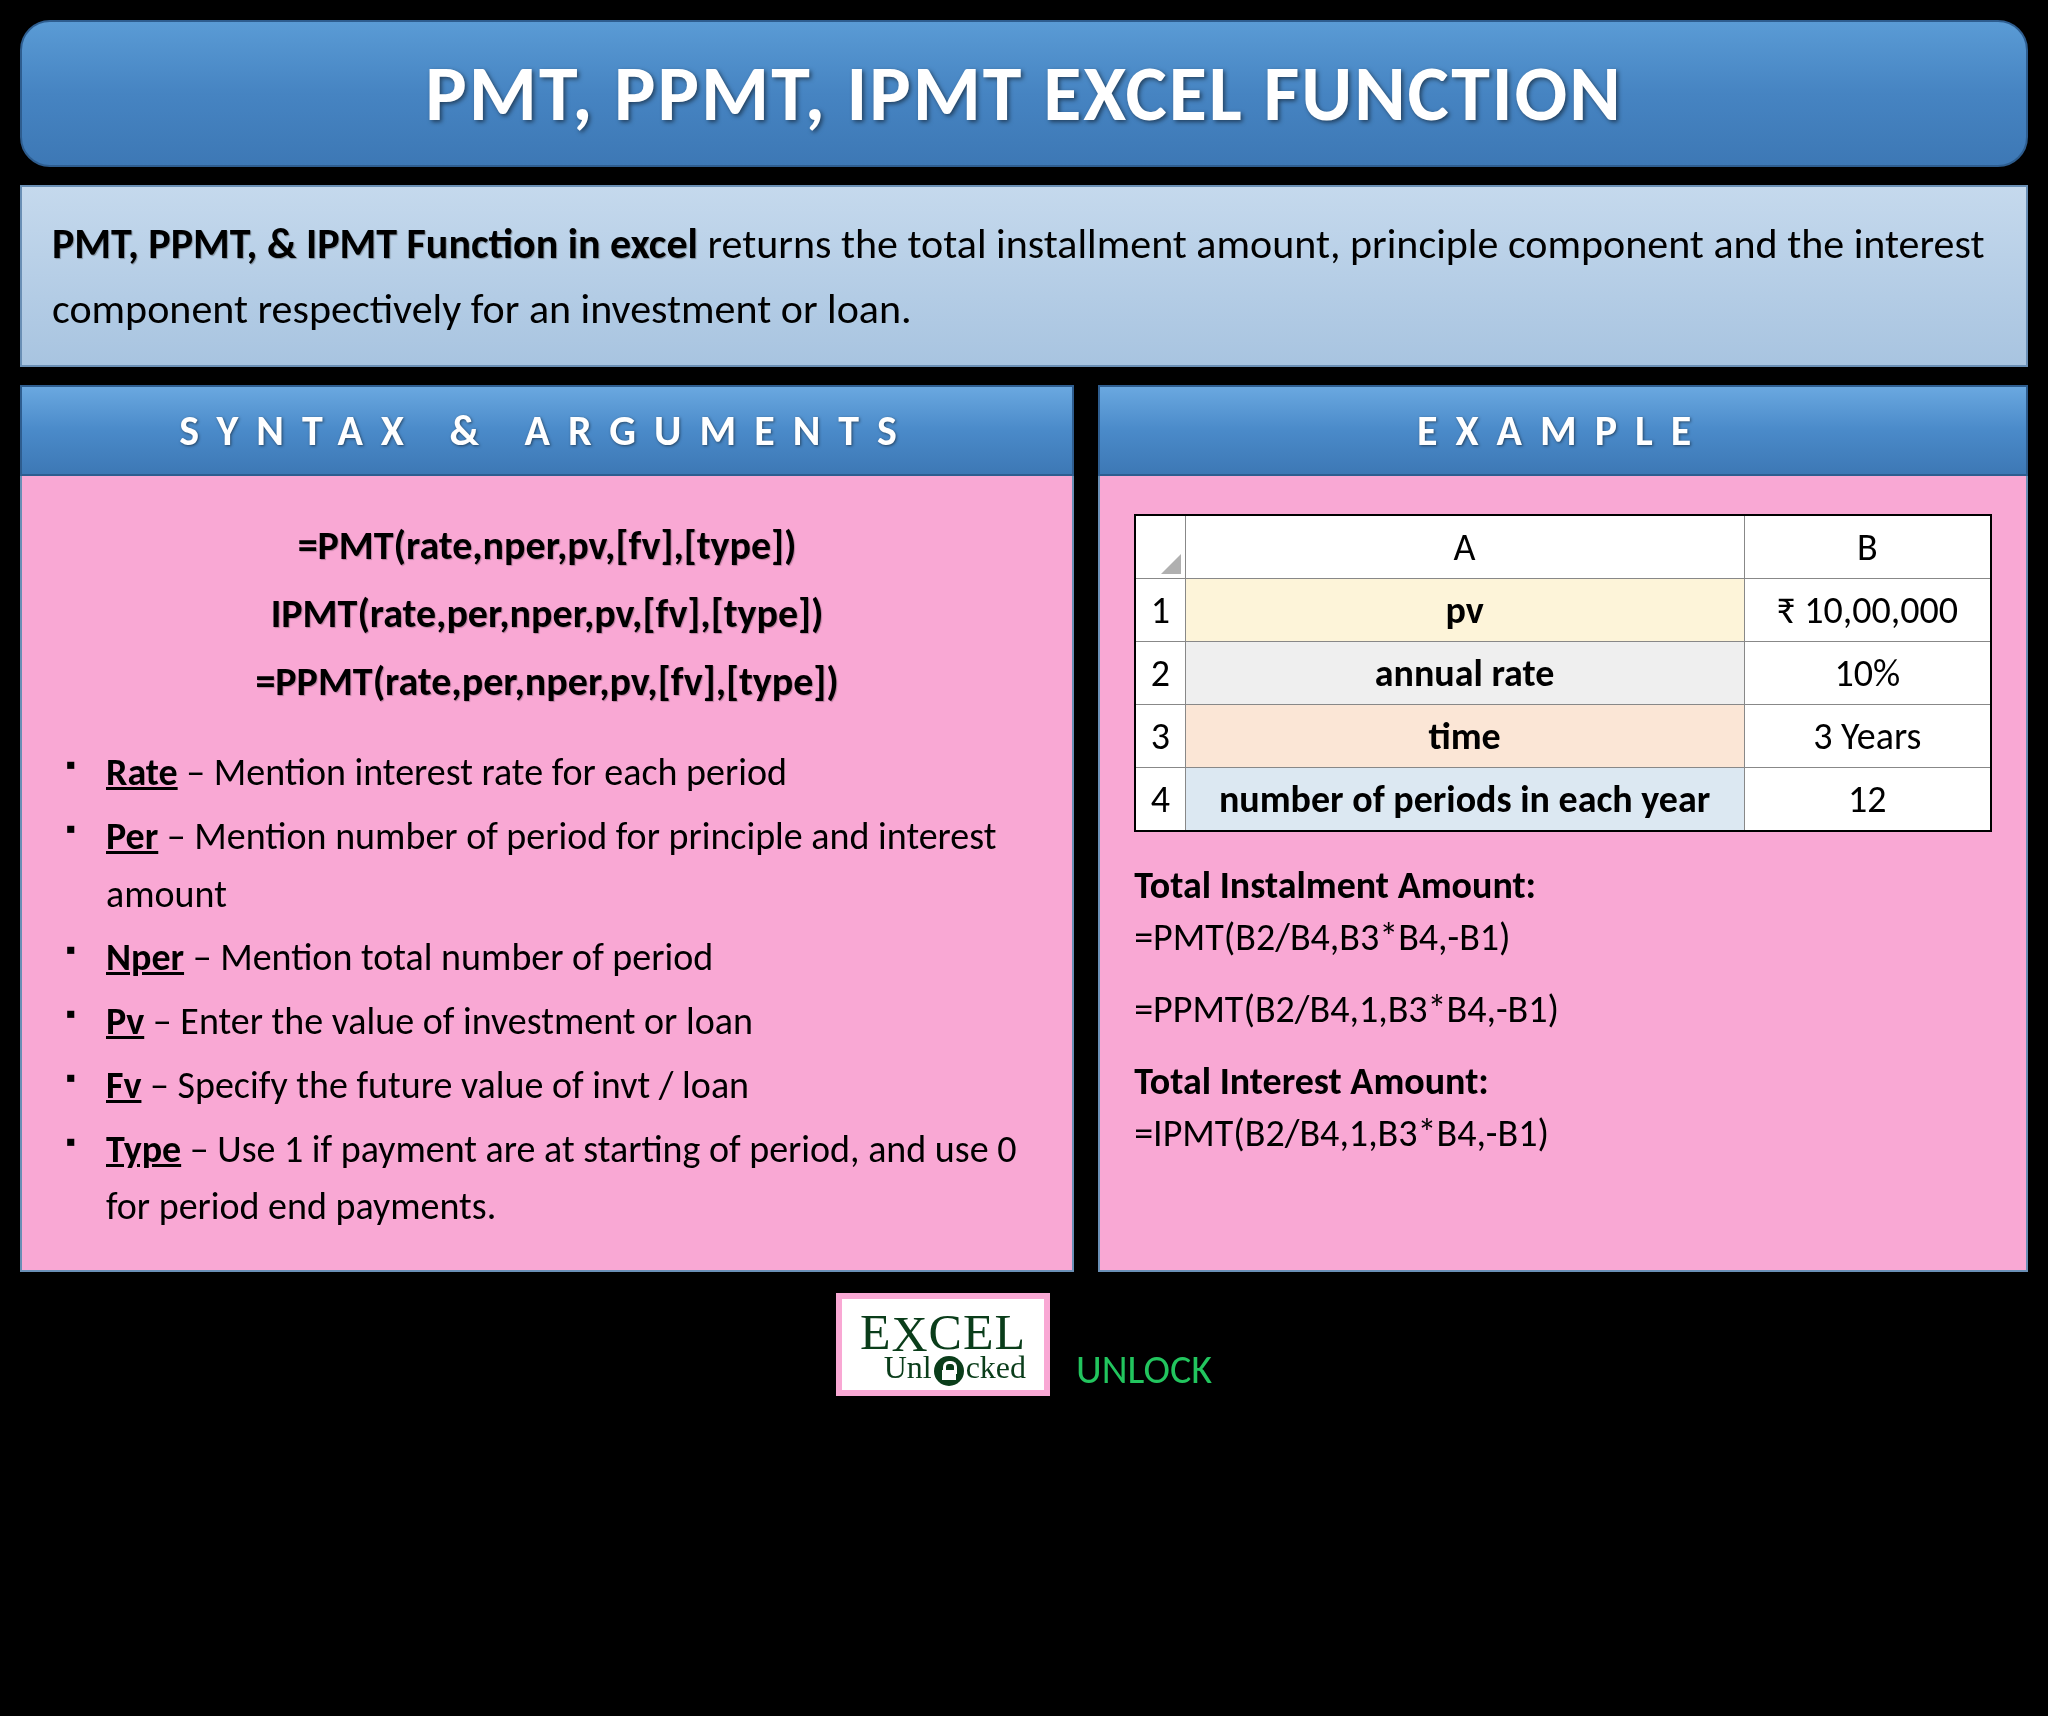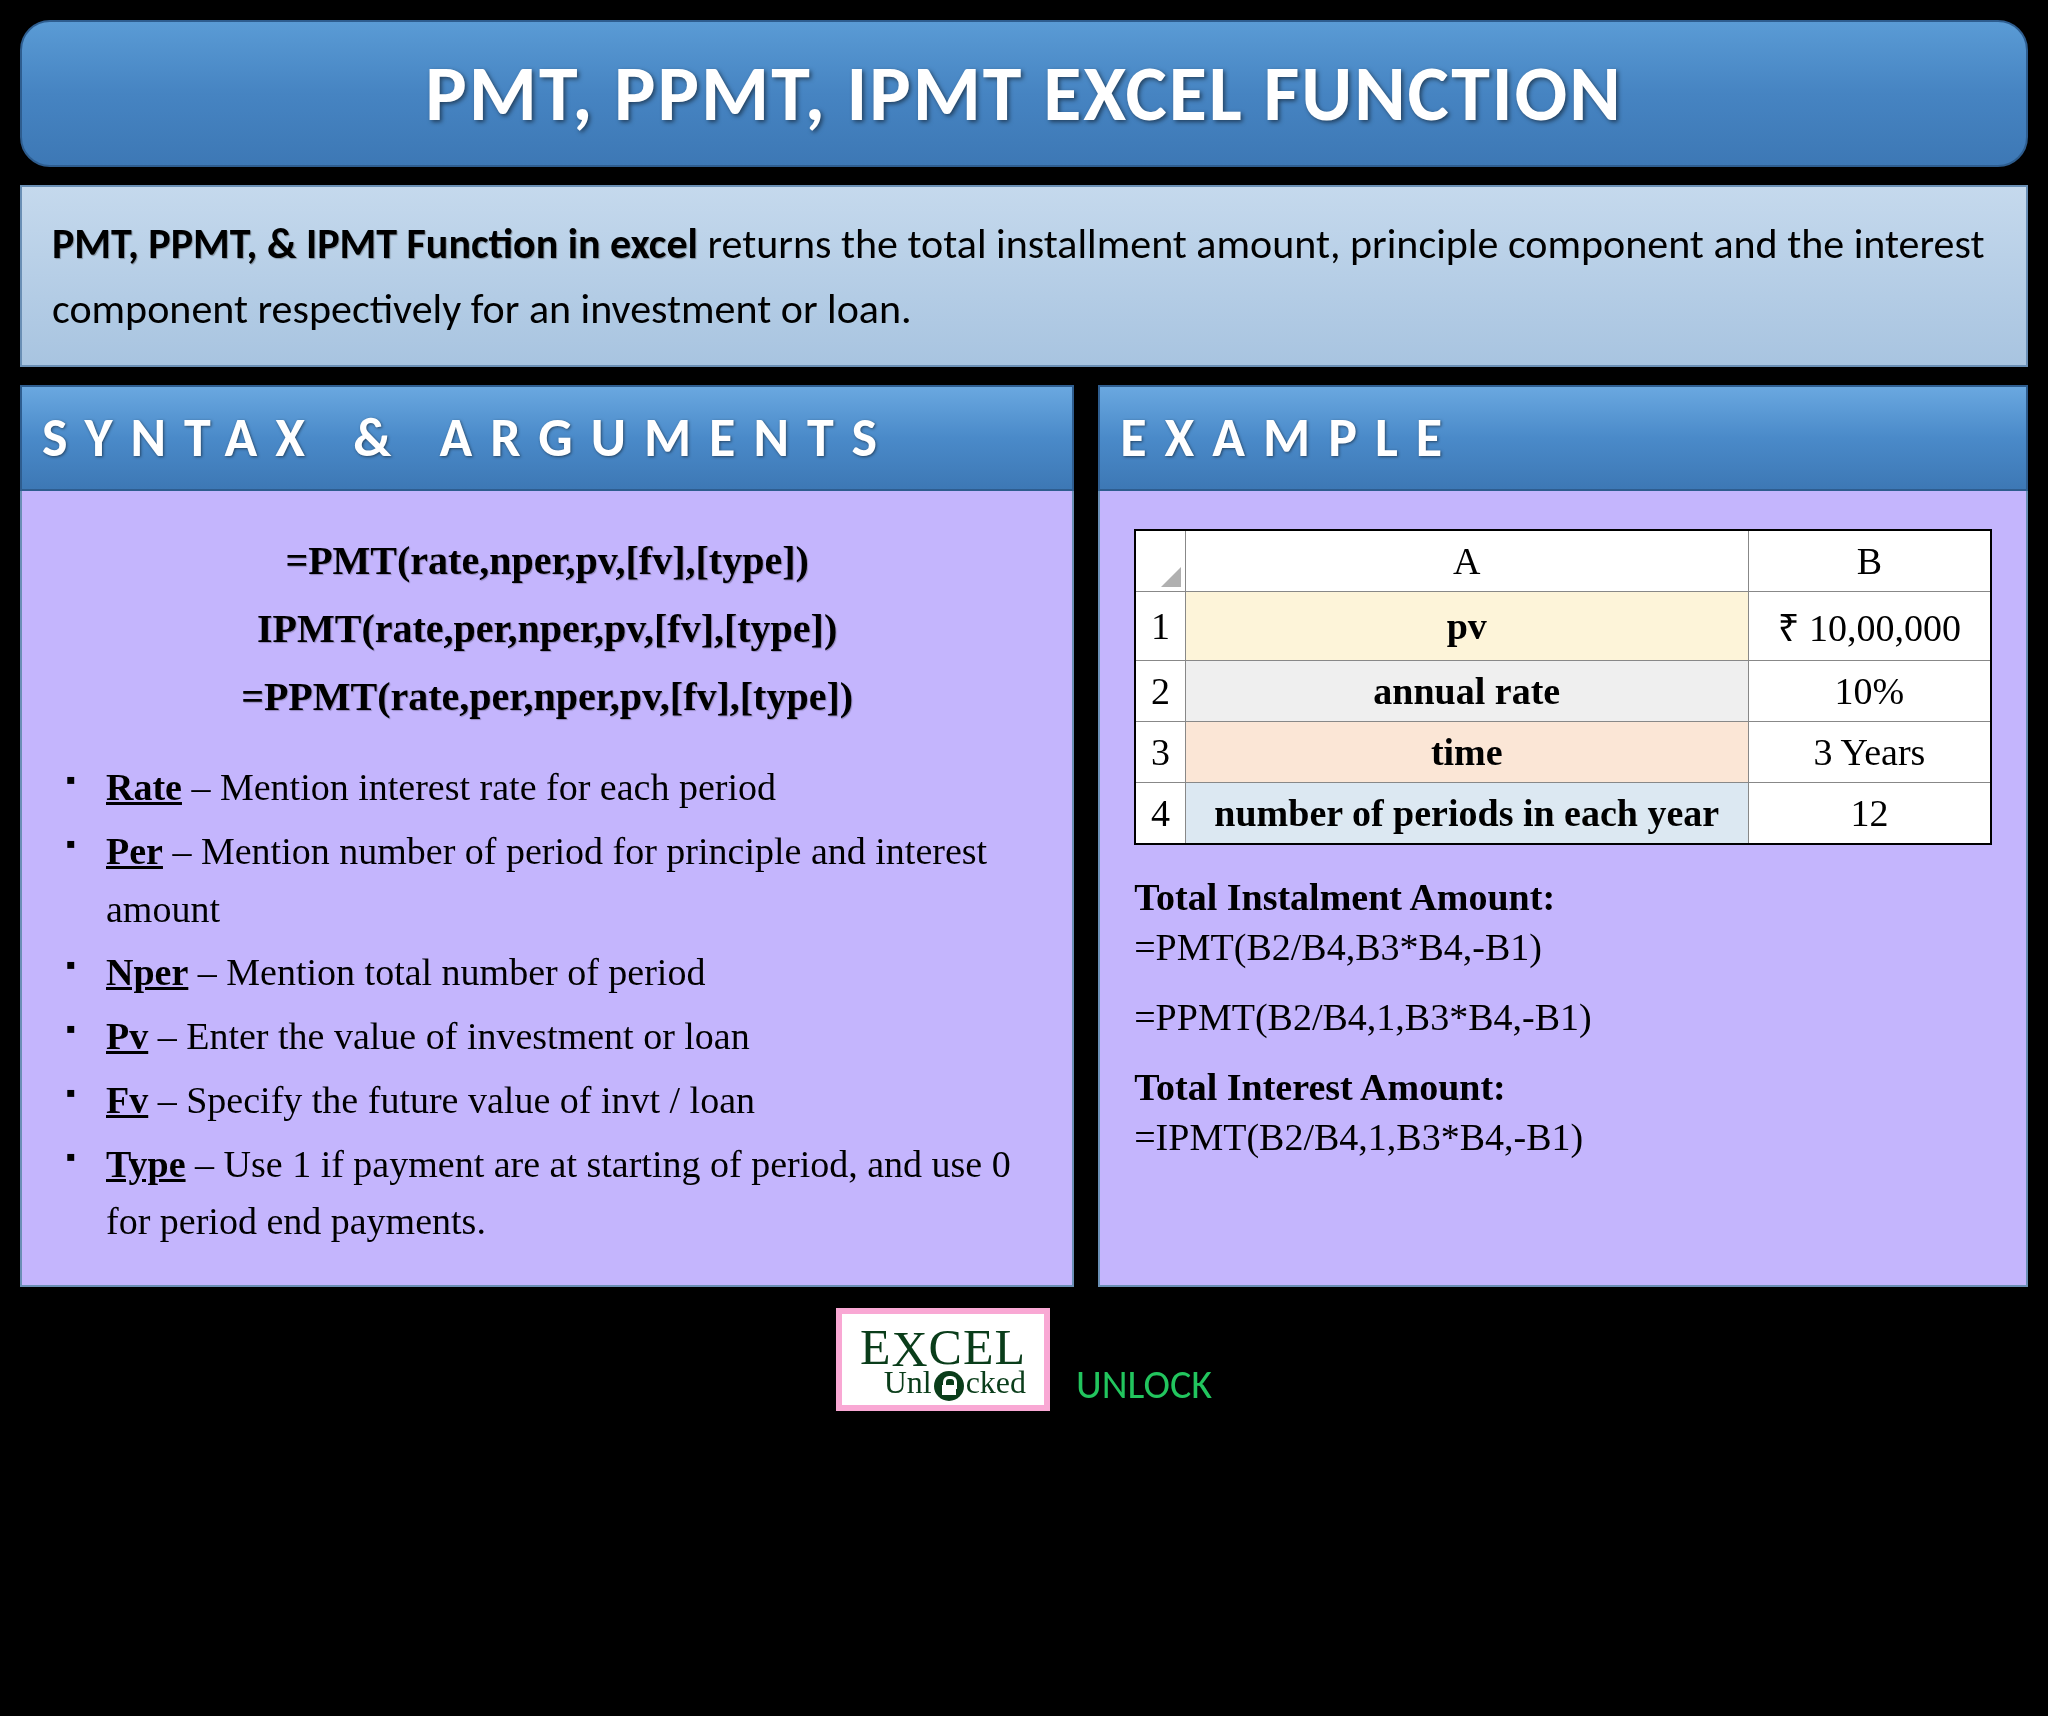--- a/index.html
+++ b/index.html
@@ -51,34 +51,33 @@
   .col {
     display: flex;
     flex-direction: column;
   }
   .col-left { flex: 0 0 52.5%; }
   .col-right { flex: 1; }
   .col-header {
     background: linear-gradient(to bottom, #6aa8e0 0%, #4a8ac9 50%, #3d78b5 100%);
     border: 2px solid #2e5d8f;
     padding: 18px 20px;
-    text-align: left;
+    text-align: center;
     color: #fff;
-    font-size: 54px;
+    font-size: 42px;
     font-weight: bold;
     letter-spacing: 18px;
     text-shadow: 1px 1px 3px rgba(0,0,0,0.5);
   }
   .col-body {
-    background: #c4b5fd;
+    background: #f9a8d4;
     border: 2px solid #6a8fb5;
     border-top: none;
     padding: 38px 34px 28px 34px;
     flex: 1;
-    font-family: Liberation Serif, serif;
   }
   .syntax-block {
     text-align: center;
     font-weight: bold;
     font-size: 40px;
     line-height: 1.6;
     margin-bottom: 30px;
     text-shadow: 1px 1px 1px rgba(0,0,0,0.25);
   }
   .syntax-block div { margin-bottom: 4px; }

